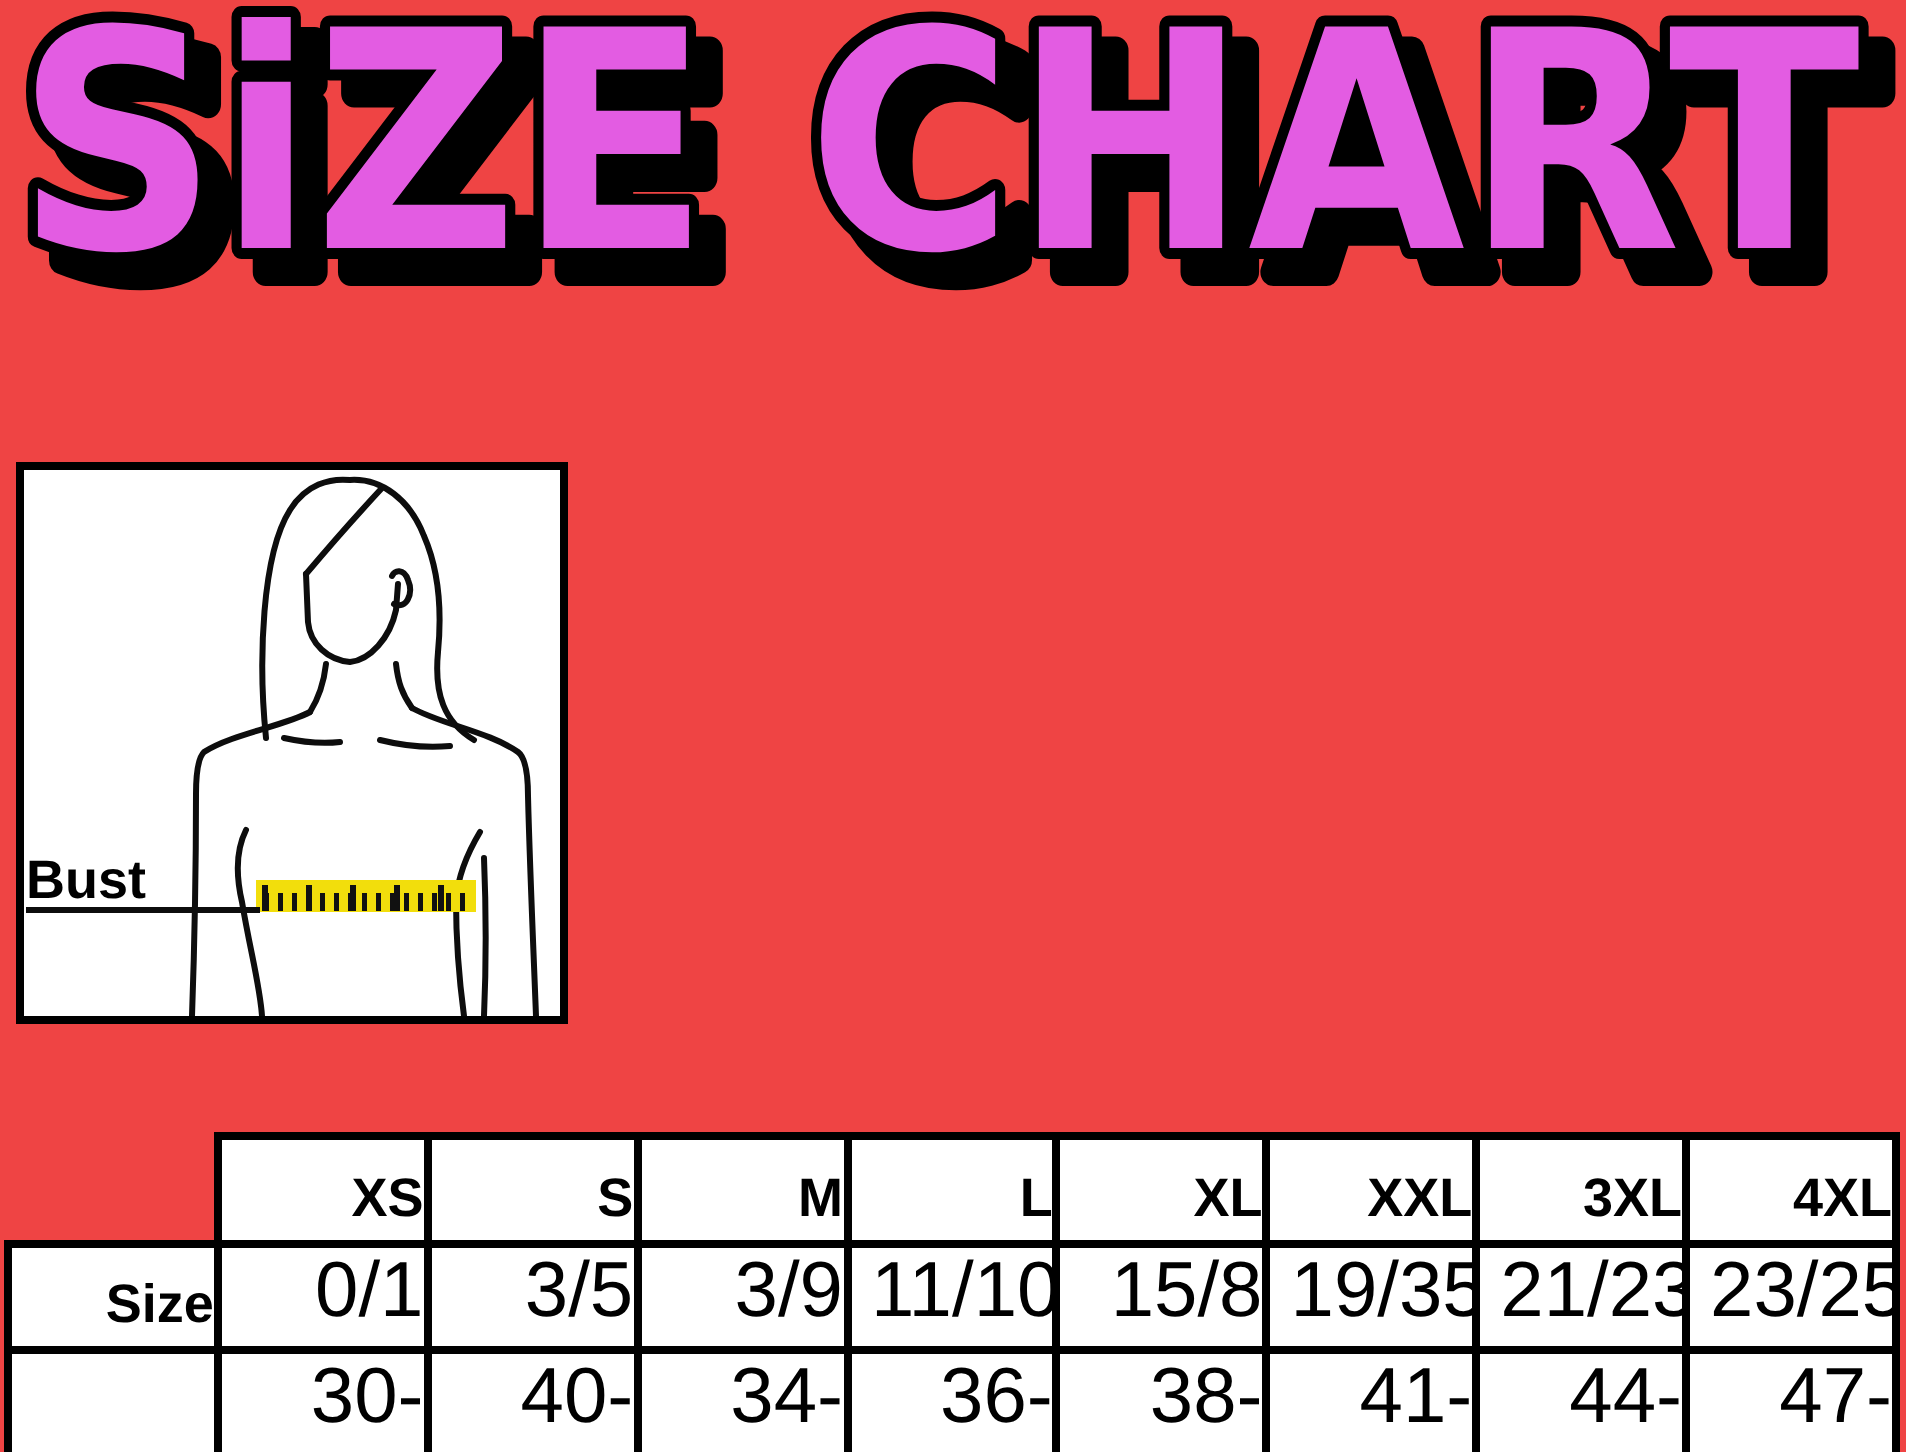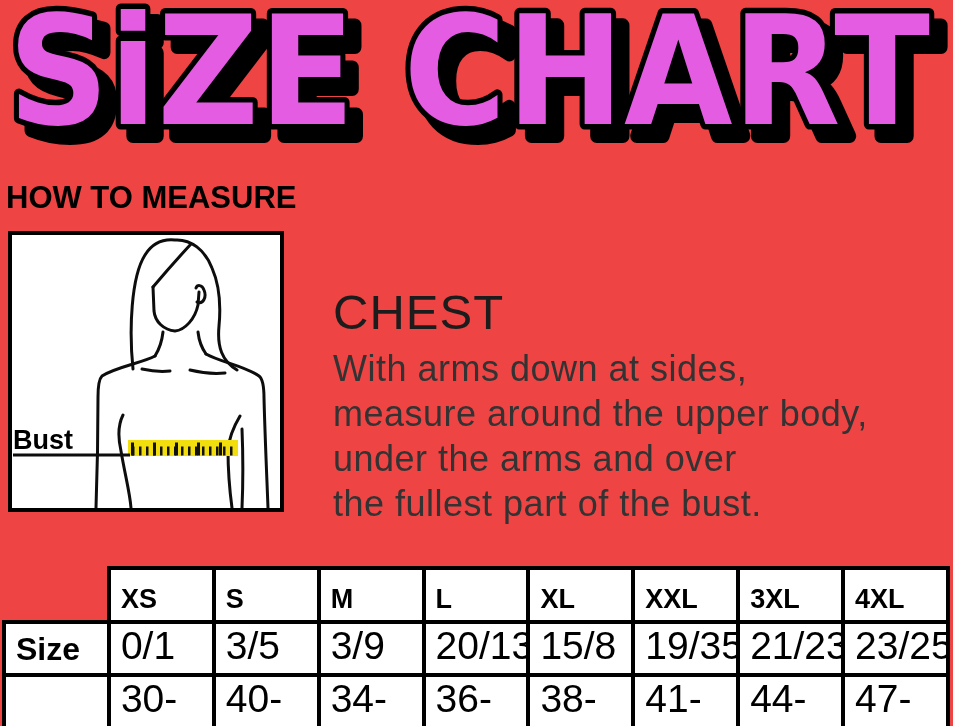--- a/index.html
+++ b/index.html
@@ -33,41 +33,40 @@
   .chest-line{
     font-size:36px;font-weight:400;letter-spacing:0.5px;color:#333;
     line-height:45px;white-space:nowrap;
   }
   
   .size-table{
     position:absolute;left:2px;top:566px;width:948px;
     border-collapse:collapse;table-layout:fixed;
   }
   .size-table td,.size-table th{
-    border:4px solid #000;vertical-align:bottom;text-align:left;
+    border:4px solid #000;vertical-align:bottom;text-align:right;
     padding:0 0 5px 10px;background:#fff;overflow:hidden;
   }
   .size-table .ghost{border:none;background:transparent;}
   .size-table thead th{font-size:27px;font-weight:bold;}
-  .size-table .rowlabel{font-size:32px;font-weight:bold;}
+  .size-table .rowlabel{font-size:27px;font-weight:bold;}
   .size-table .val{font-size:39px;font-weight:400;}
   .size-table tr{height:52px;}
   .size-table thead tr{height:54px;}
 </style>
 </head>
 <body>
 
 <div class="stage">
 
   <svg class="title-svg" width="953" height="168" viewBox="0 0 953 168">
     <text x="20" y="136" font-size="152" textLength="922" lengthAdjust="spacingAndGlyphs" fill="#000000" stroke="#000000" stroke-width="14" paint-order="stroke" stroke-linejoin="round">SiZE CHART</text>
     <text x="8" y="124" font-size="152" textLength="922" lengthAdjust="spacingAndGlyphs" stroke="#000000" stroke-width="11" paint-order="stroke" stroke-linejoin="round" fill="#E35CE2">SiZE CHART</text>
   </svg>
 
-  <div class="how-to">HOW TO MEASURE</div>
 
   <div class="figure-box">
     <svg width="268" height="273" viewBox="0 0 268 273">
       <g fill="none" stroke="#0d0d0d" stroke-width="3" stroke-linecap="round">
 
         <path d="M 121 134 C 117 95, 119 42, 133 20 C 141 7, 153 4, 163 5 C 179 4, 193 15, 200 33 C 207 49, 209 70, 207 91 C 205 112, 210 126, 225 135"></path>
 
         <path d="M 179 9 C 166 23, 152 39, 141 52"></path>
 
         <path d="M 141 52 L 142 76 C 143 87, 152 95, 163 96 C 173 95, 183 84, 186 70 L 187 57"></path>
@@ -95,27 +94,20 @@
         <rect x="116" y="205" width="110" height="16" fill="#F2DE0C"></rect>
         <line x1="120" y1="216" x2="224" y2="216" stroke="#111" stroke-width="9" stroke-dasharray="2.5 4.5"></line>
         <line x1="119" y1="214" x2="224" y2="214" stroke="#111" stroke-width="13" stroke-dasharray="3 19"></line>
       </g>
 
       <line x1="1" y1="220" x2="118" y2="220" stroke="#0d0d0d" stroke-width="3"></line>
       <text x="1" y="214" font-size="27" font-weight="bold" fill="#000">Bust</text>
     </svg>
   </div>
 
-  <div class="chest-block">
-    <div class="chest-heading">CHEST</div>
-    <div class="chest-line">With arms down at sides,</div>
-    <div class="chest-line">measure around the upper body,</div>
-    <div class="chest-line">under the arms and over</div>
-    <div class="chest-line">the fullest part of the bust.</div>
-  </div>
 
   <table class="size-table">
     <thead>
       <tr>
         <td class="ghost"></td>
       <th>XS</th>
           <th>S</th>
           <th>M</th>
           <th>L</th>
           <th>XL</th>
@@ -123,21 +115,21 @@
           <th>3XL</th>
           <th>4XL</th>
         </tr>
     </thead>
     <tbody>
         <tr>
           <th class="rowlabel">Size</th>
           <td class="val">0/1</td>
           <td class="val">3/5</td>
           <td class="val">3/9</td>
-          <td class="val">20/13</td>
+          <td class="val">11/10</td>
           <td class="val">15/8</td>
           <td class="val">19/35</td>
           <td class="val">21/23</td>
           <td class="val">23/25</td>
         </tr>
         <tr>
           <th class="rowlabel">Bust</th>
           <td class="val">30-59</td>
           <td class="val">40-33</td>
           <td class="val">34-53</td>

